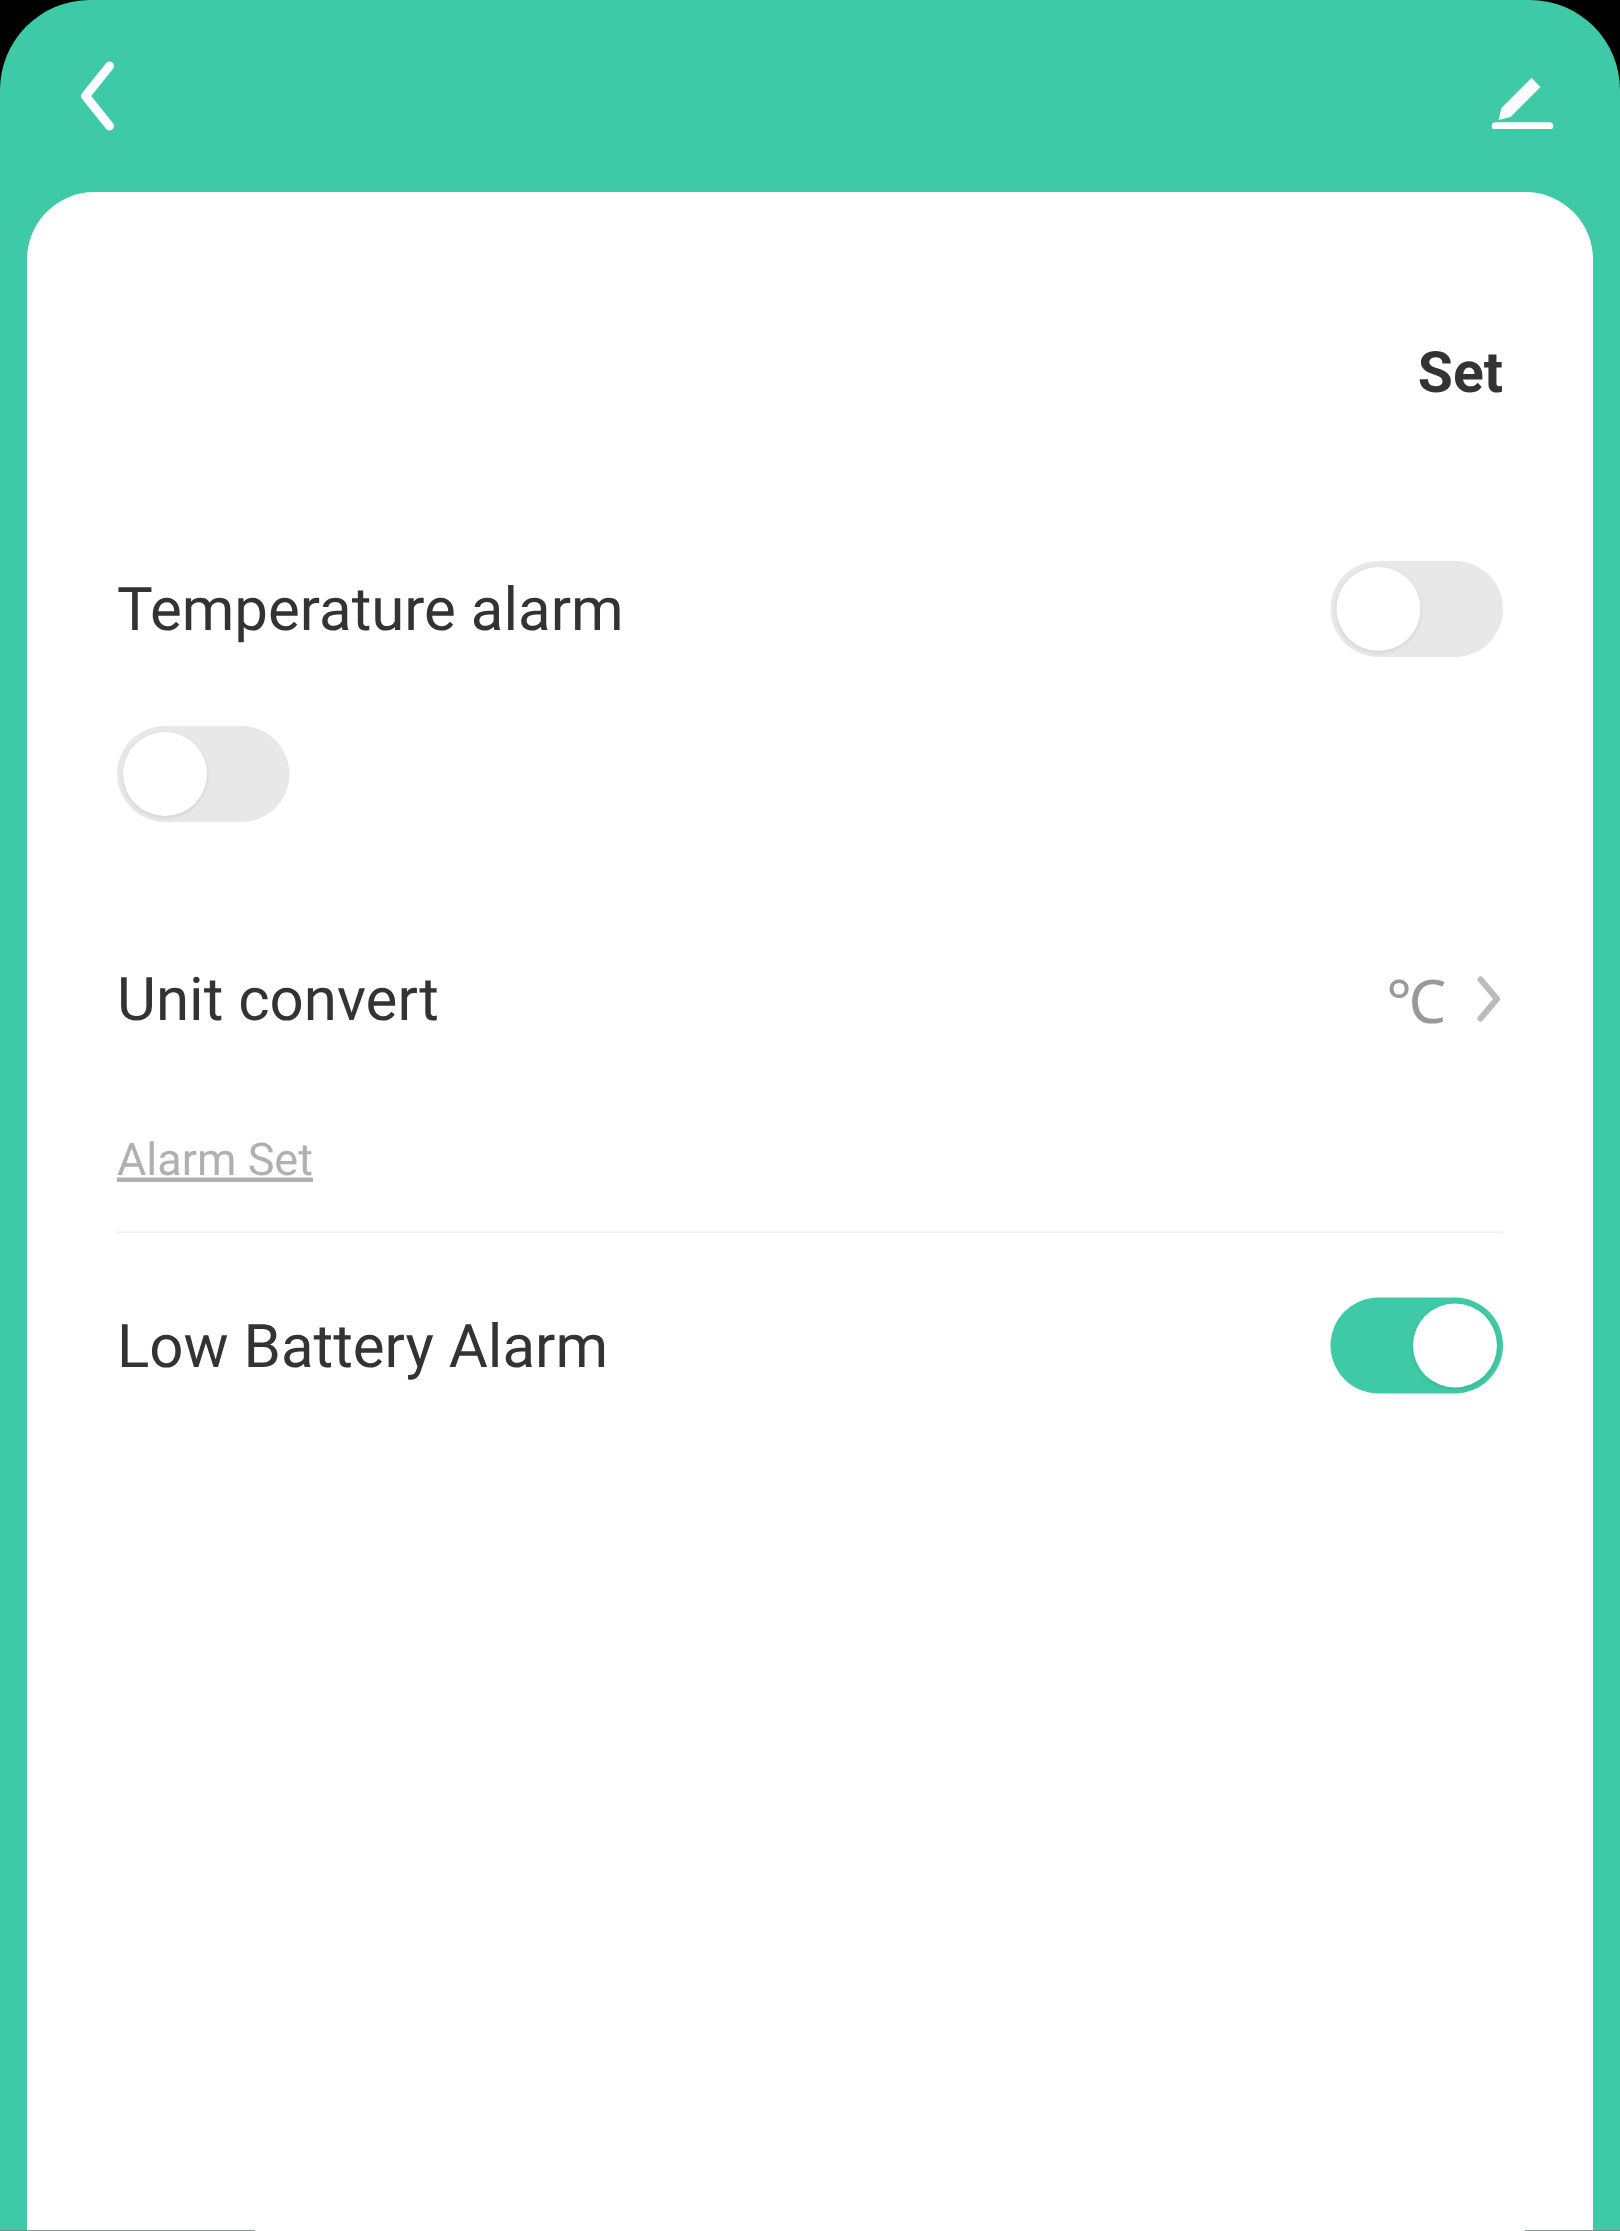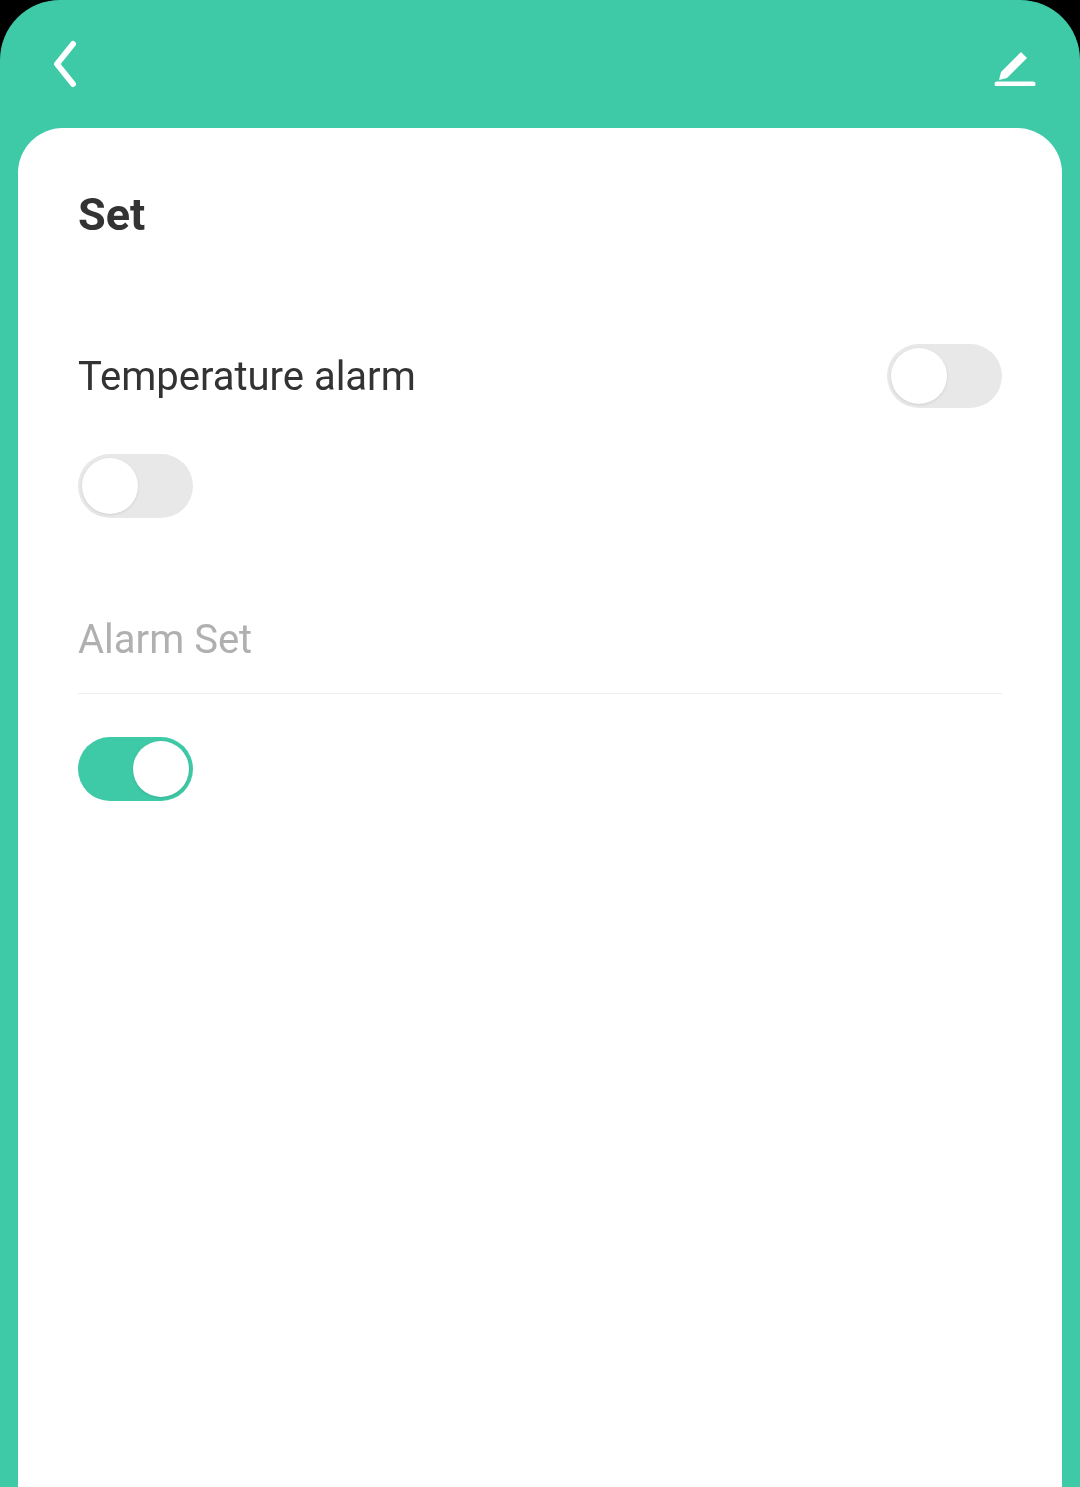--- a/index.html
+++ b/index.html
@@ -49,25 +49,26 @@
       background: #fff;
       position: absolute;
       top: 128px;
       left: 18px;
       right: 18px;
       bottom: 0;
       border-radius: 45px 45px 0 0;
       padding: 60px 60px 0 60px;
     }
     .card-title {
-      font-size: 45px;
+      font-size: 38px;
       font-weight: 700;
       color: #333;
-      text-align: left;
+      text-align: right;
       margin-bottom: 80px;
+      margin-top: 39px;
     }
     .row {
       display: flex;
       align-items: center;
       justify-content: space-between;
       height: 110px;
     }
     .row-label {
       font-size: 40px;
       color: #333;
@@ -108,26 +109,27 @@
     .toggle-off .toggle-knob {
       left: 4px;
     }
     .toggle-on .toggle-knob {
       right: 4px;
     }
     .spacer {
       height: 40px;
     }
     .section-header {
-      font-size: 40px;
+      font-size: 30px;
       color: #b0b0b0;
       font-weight: 400;
       padding: 35px 0 30px 0;
       border-bottom: 1px solid #efefef;
       margin-bottom: 20px;
+      text-decoration: underline;
     }
     .chevron-icon svg {
       display: block;
     }
   </style>
 </head>
 <body>
 
 <div class="app-container">
   <div class="header">
@@ -156,23 +158,35 @@
 
     <div class="row">
       <div class="toggle toggle-off">
         <div class="toggle-knob"></div>
       </div>
     </div>
 
 
     <div class="spacer"></div>
 
+    <div class="row">
+      <div class="row-label">Unit convert</div>
+      <div class="row-value-with-chevron">
+        <span class="row-value">℃</span>
+        <span class="chevron-icon">
+          <svg width="18" height="32" viewBox="0 0 18 32" fill="none">
+            <path d="M3 3 L14 16 L3 29" stroke="#bbb" stroke-width="4" stroke-linecap="round" stroke-linejoin="round"></path>
+          </svg>
+        </span>
+      </div>
+    </div>
 
     <div class="section-header">Alarm Set</div>
 
     <div class="row">
+      <div class="row-label">Low Battery Alarm</div>
       <div class="toggle toggle-on">
         <div class="toggle-knob"></div>
       </div>
     </div>
 
   </div>
 </div>
 
 </body></html>

